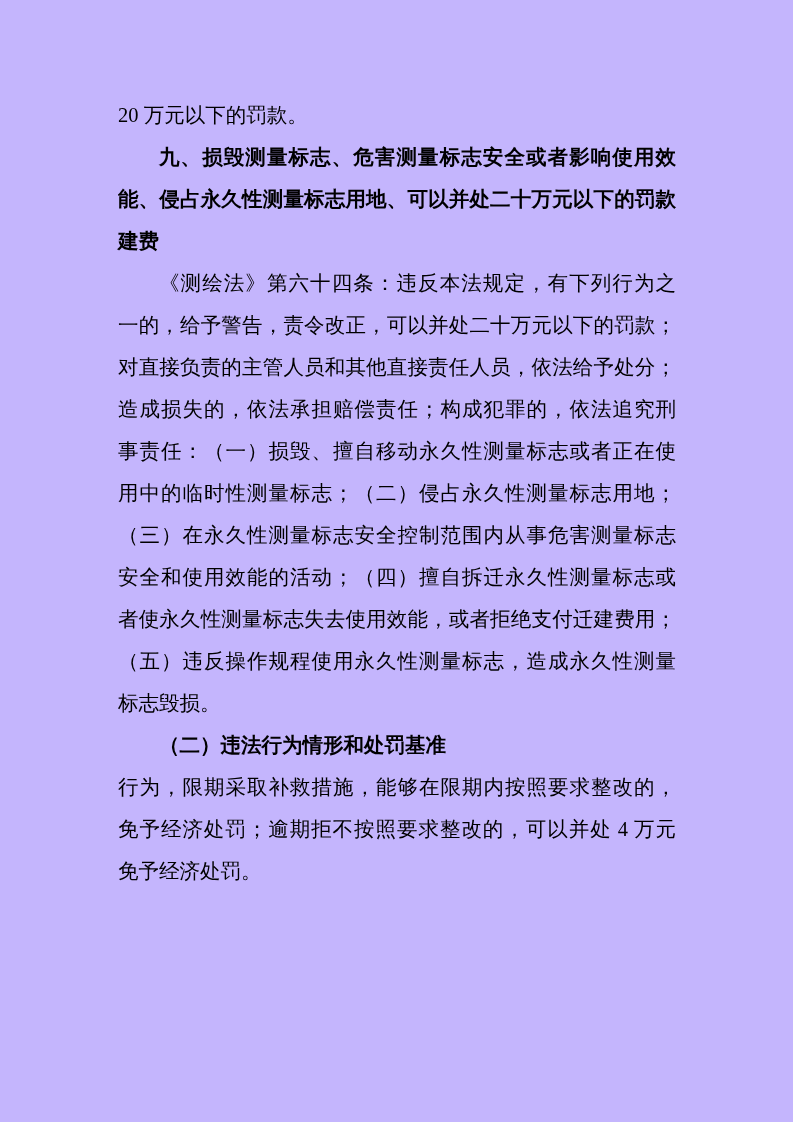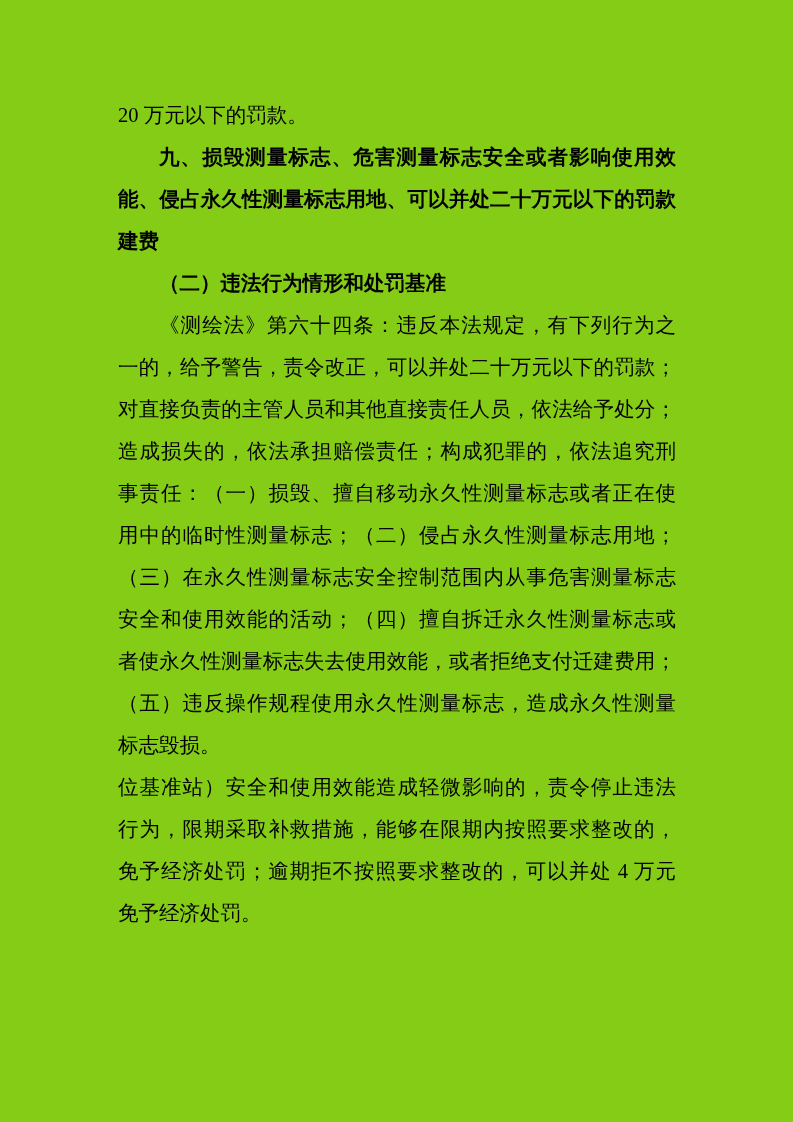--- a/index.html
+++ b/index.html
@@ -5,21 +5,21 @@
   html, body { margin: 0; padding: 0; }
   body {
     width: 793px; height: 1122px;
     background: #ffffff;
     position: relative;
     overflow: hidden;
     font-family: "Liberation Serif", "DejaVu Serif", serif;
   }
   .page {
     position: absolute; inset: 0;
-    background: #84cc16;
+    background: #c4b5fd;
   }
   .textblock {
     position: absolute;
     left: 118px; top: 94px; width: 558px;
     color: #000000;
     font-size: 20.5px;
     line-height: 42px;
   }
   .line { white-space: normal; }
   
@@ -48,38 +48,37 @@
     </div>
 
     <div class="paragraph">
       <div class="line hei fill ind">九、损毁测量标志、危害测量标志安全或者影响使用效</div>
       <div class="line hei fill">能、侵占永久性测量标志用地、可以并处二十万元以下的罚款</div>
       <div class="line hei end">建费</div>
     </div>
 
 
     <div class="paragraph">
-      <div class="line kai end ind">（二）违法行为情形和处罚基准</div>
-    </div>
-
-    <div class="paragraph">
       <div class="line fs fill ind">《测绘法》第六十四条：违反本法规定，有下列行为之</div>
       <div class="line fs fill">一的，给予警告，责令改正，可以并处二十万元以下的罚款；</div>
       <div class="line fs fill">对直接负责的主管人员和其他直接责任人员，依法给予处分；</div>
       <div class="line fs fill">造成损失的，依法承担赔偿责任；构成犯罪的，依法追究刑</div>
       <div class="line fs fill">事责任：（一）损毁、擅自移动永久性测量标志或者正在使</div>
       <div class="line fs fill">用中的临时性测量标志；（二）侵占永久性测量标志用地；</div>
       <div class="line fs fill">（三）在永久性测量标志安全控制范围内从事危害测量标志</div>
       <div class="line fs fill">安全和使用效能的活动；（四）擅自拆迁永久性测量标志或</div>
       <div class="line fs fill">者使永久性测量标志失去使用效能，或者拒绝支付迁建费用；</div>
       <div class="line fs fill">（五）违反操作规程使用永久性测量标志，造成永久性测量</div>
       <div class="line fs end">标志毁损。</div>
     </div>
 
     <div class="paragraph">
-      <div class="line fs fill">位基准站）安全和使用效能造成轻微影响的，责令停止违法</div>
+      <div class="line kai end ind">（二）违法行为情形和处罚基准</div>
+    </div>
+
+    <div class="paragraph">
       <div class="line fs fill">行为，限期采取补救措施，能够在限期内按照要求整改的，</div>
       <div class="line fs fill">免予经济处罚；逾期拒不按照要求整改的，可以并处 4 万元</div>
       <div class="line fs end">免予经济处罚。</div>
     </div>
 
   </div>
 </div>
 
 </body></html>

